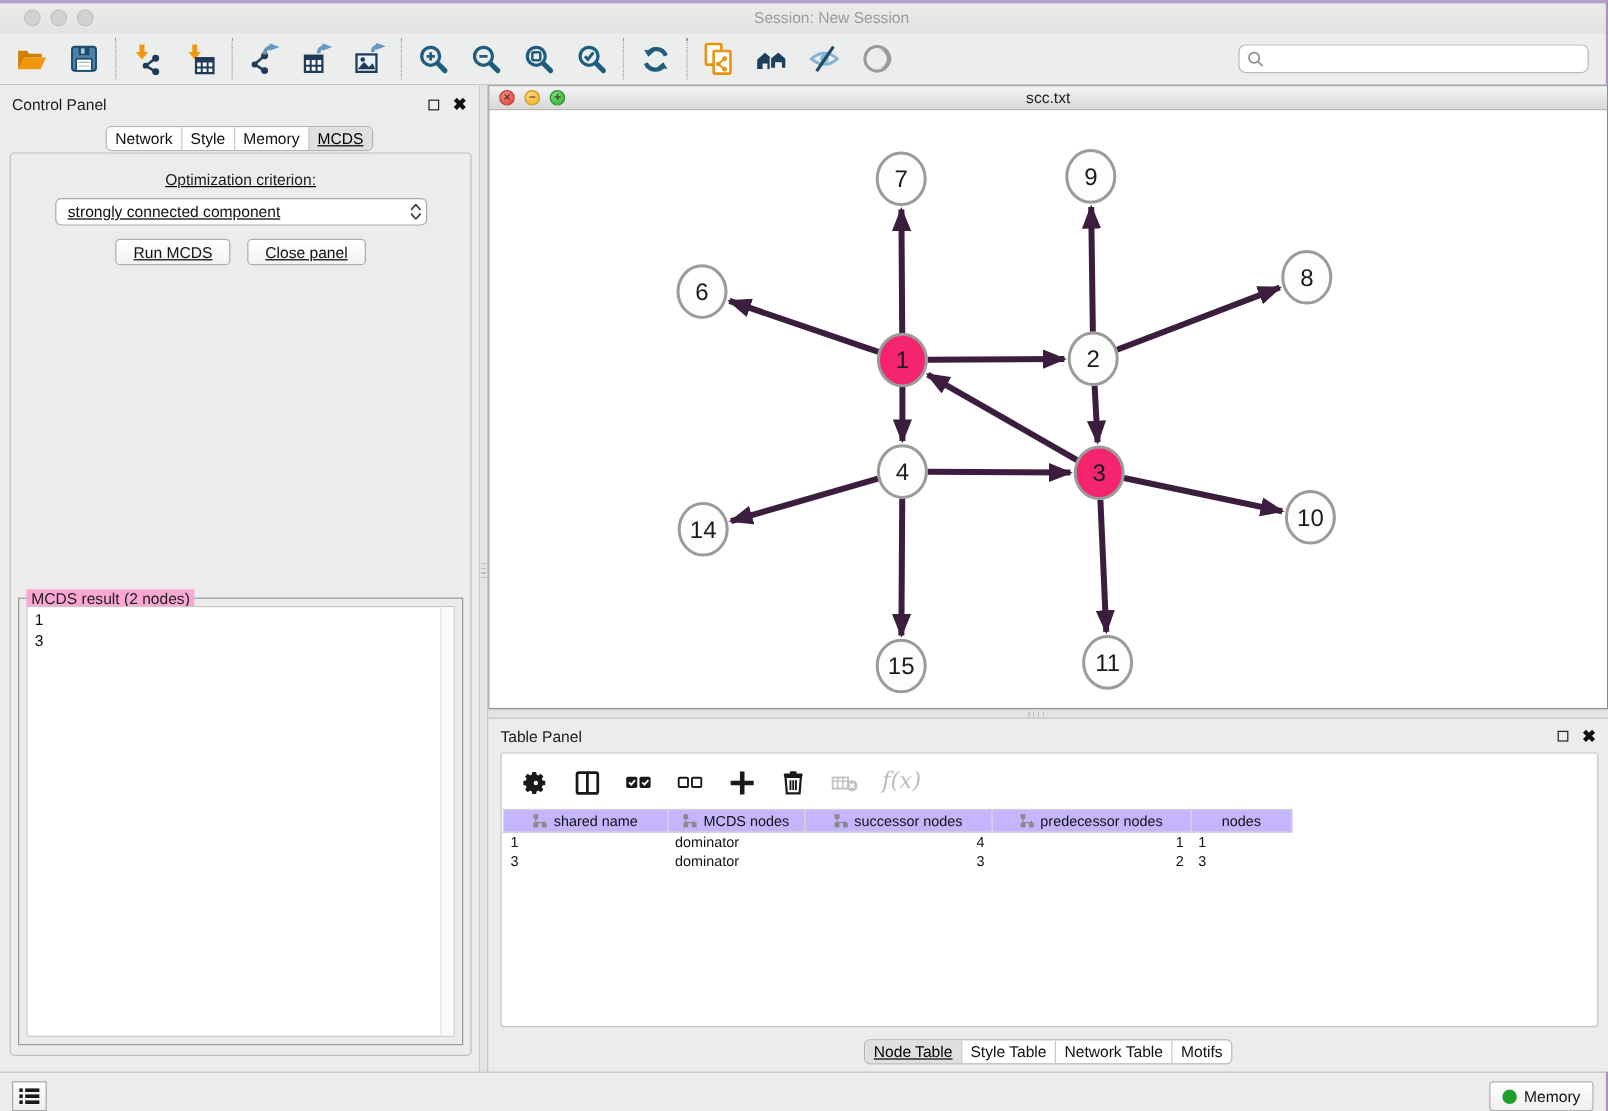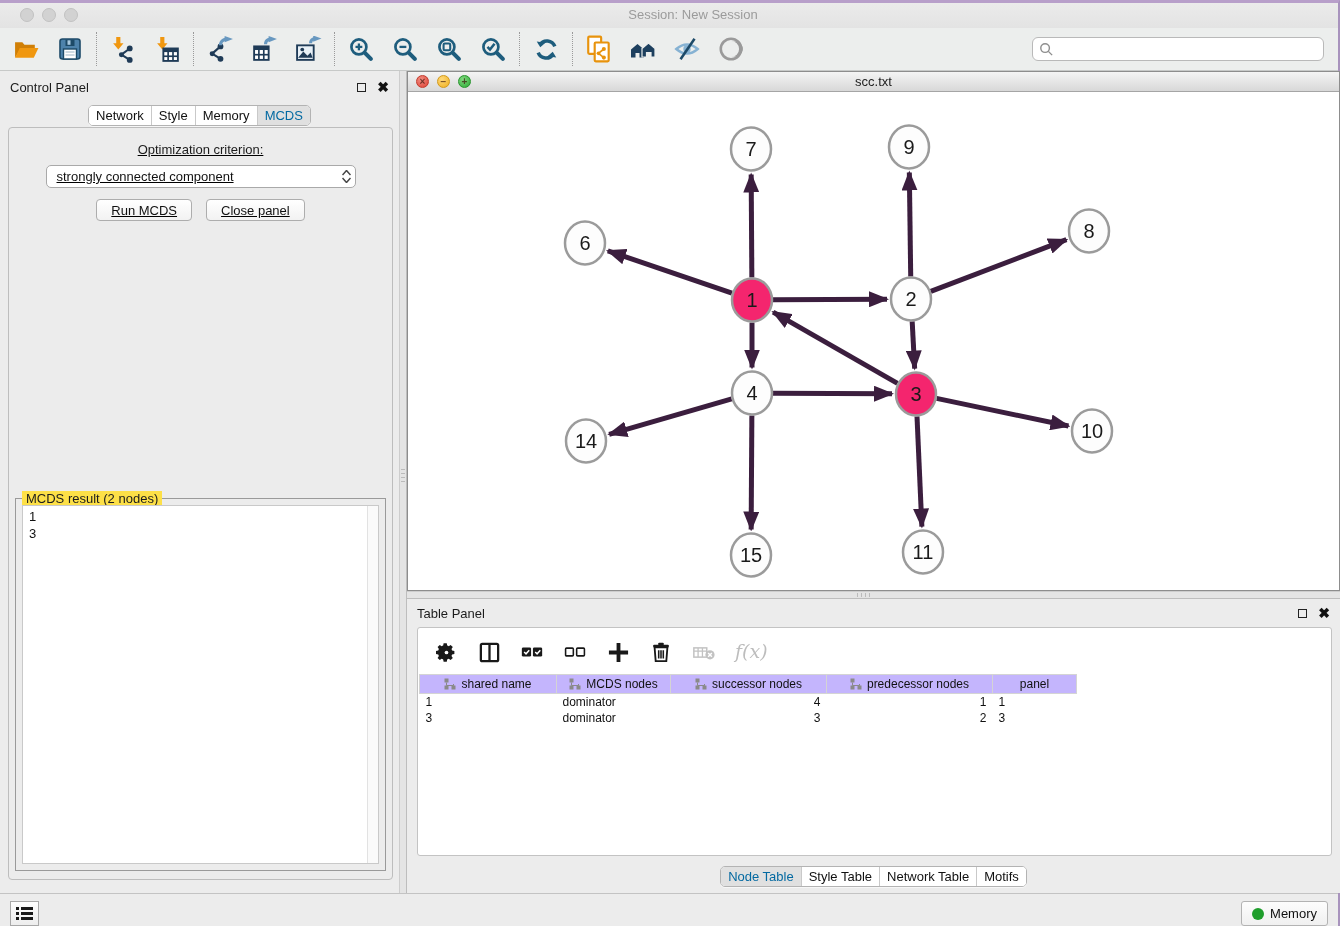--- a/index.html
+++ b/index.html
@@ -31,29 +31,29 @@
   .ctl-max { width:9px; height:9px; border:1.5px solid #222; display:inline-block; }
   .ctl-close { font-size:14px; font-weight:bold; color:#111; line-height:10px; }
 
   
   .control-panel { position:absolute; left:0; top:68px; width:399px; height:822px; background:#ececec; }
   .control-panel .panel-head { margin-top:4px; }
   .seg-row { display:flex; justify-content:center; margin-top:6px; }
   .seg { display:inline-flex; border:1px solid #b3b3b3; border-radius:5px; overflow:hidden; background:#fff; box-shadow:0 1px 0 rgba(255,255,255,.6); }
   .seg .tab { padding:2px 7px; font-size:13px; color:#111; background:#fff; border-left:1px solid #c9c9c9; cursor:pointer; white-space:nowrap; }
   .seg .tab:first-child { border-left:none; }
-  .seg .tab.active { background:#e0e0e0; color:#0369a1; }
+  .seg .tab.active { background:#e0e0e0; color:#000000;text-decoration:underline; }
   .cp-box { position:absolute; left:8px; right:6px; top:56px; bottom:13px; border:1px solid #bdbdbd; border-radius:4px; background:#ececec;text-decoration:underline; }
   .opt-label { text-align:center; font-size:13px; color:#1c1c1c; margin-top:14px; }
   .combo { margin:8px auto 0; width:310px; height:23px; background:#fff; border:1px solid #a9a9a9; border-radius:5px; display:flex; align-items:center; padding:0 4px 0 10px; font-size:13px; color:#111; cursor:pointer; }
   .combo .chev { margin-left:auto; display:flex; flex-direction:column; gap:1px; align-items:center; }
   .btn-row { display:flex; justify-content:center; gap:14px; margin-top:11px; }
   .btn { background:linear-gradient(#ffffff,#f2f2f2); border:1px solid #adadad; border-radius:4px; font-size:13px; color:#111; padding:2px 14px; height:22px; cursor:pointer; font-family:"Liberation Sans",sans-serif; }
   .group-box { position:absolute; left:6px; right:6px; top:370px; bottom:8px; border:1px solid #9a9a9a; }
-  .group-legend { position:absolute; top:-8px; left:6px; background:#fde047; padding:0 4px; font-size:13px; color:#1c1c1c; }
+  .group-legend { position:absolute; top:-8px; left:6px; background:#f9a8d4; padding:0 4px; font-size:13px; color:#1c1c1c; }
   .result-area { position:absolute; inset:6px 6px 6px 6px; background:#fff; border:1px solid #c9c9c9; overflow:hidden; }
   .result-text { font-size:13px; color:#111; padding:2px 0 0 6px; white-space:pre; line-height:17px; font-family:"Liberation Sans",sans-serif; }
   .result-scroll { position:absolute; right:0; top:0; bottom:0; width:11px; background:#fafafa; border-left:1px solid #e2e2e2; }
 
   
   .vsplit { position:absolute; left:399px; top:68px; width:8px; height:822px; background:#e4e4e4; border-left:1px solid #cdcdcd; border-right:1px solid #bdbdbd; cursor:col-resize; }
   .vsplit .grip { position:absolute; left:1px; top:398px; width:4px; height:16px; background:repeating-linear-gradient(#bbb,#bbb 1px,transparent 1px,transparent 4px); }
   .hsplit { position:absolute; left:407px; top:588px; width:933px; height:8px; background:#e4e4e4; border-top:1px solid #cdcdcd; border-bottom:1px solid #bdbdbd; cursor:row-resize; }
   .hsplit .grip { position:absolute; top:1px; left:450px; width:16px; height:4px; background:repeating-linear-gradient(90deg,#bbb,#bbb 1px,transparent 1px,transparent 4px); }
 
@@ -501,21 +501,21 @@
                     <rect x="0.5" y="0.5" width="4" height="4" fill="#8a8a8a"></rect>
                     <path d="M2.5 4.5 v3 h7 v-1.5 M9.5 6 v1.5" stroke="#8a8a8a" fill="none"></path>
                     <rect x="0.5" y="7.5" width="4" height="4" fill="#8a8a8a"></rect>
                     <rect x="7.5" y="7.5" width="4" height="4" fill="#8a8a8a"></rect>
                   </svg>
                   <span>predecessor nodes</span>
                 </span>
               </th>
             <th style="width:84px">
                 <span class="th-inner">
-                  <span>panel</span>
+                  <span>nodes</span>
                 </span>
               </th>
           </tr>
         </thead>
         <tbody>
           <tr>
             <td class="al">1</td>
             <td class="al">dominator</td>
             <td class="ar">4</td>
             <td class="ar">1</td>

